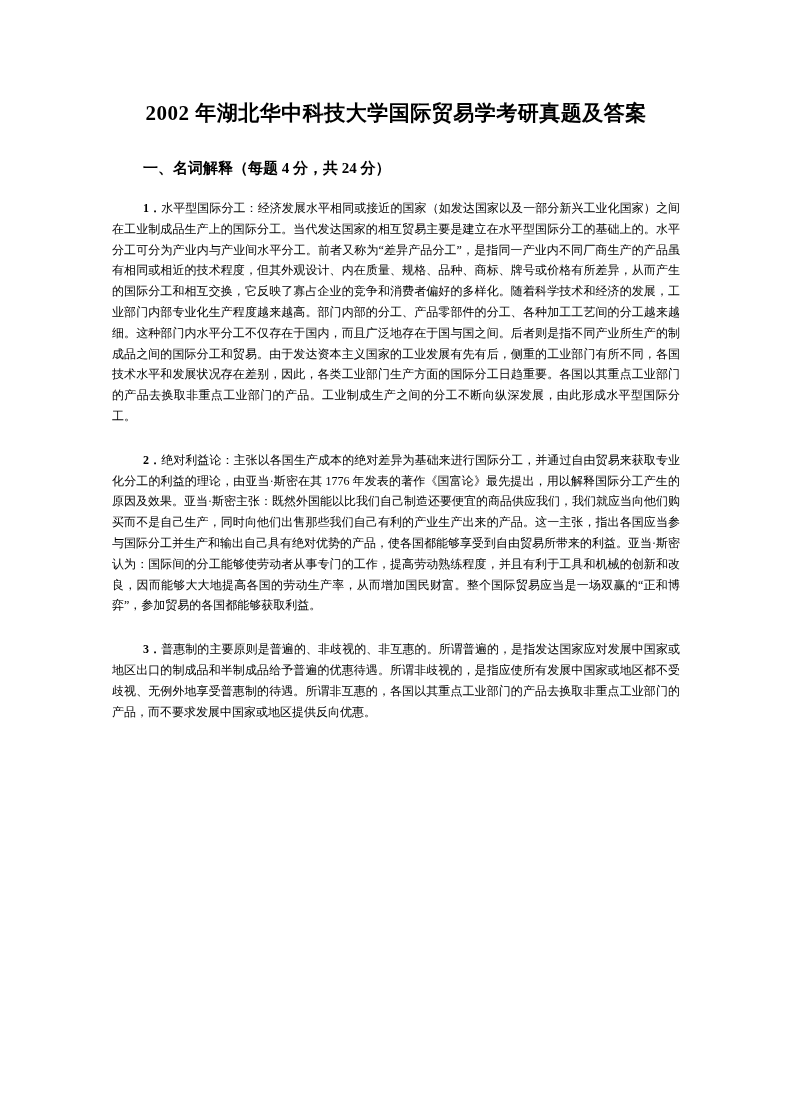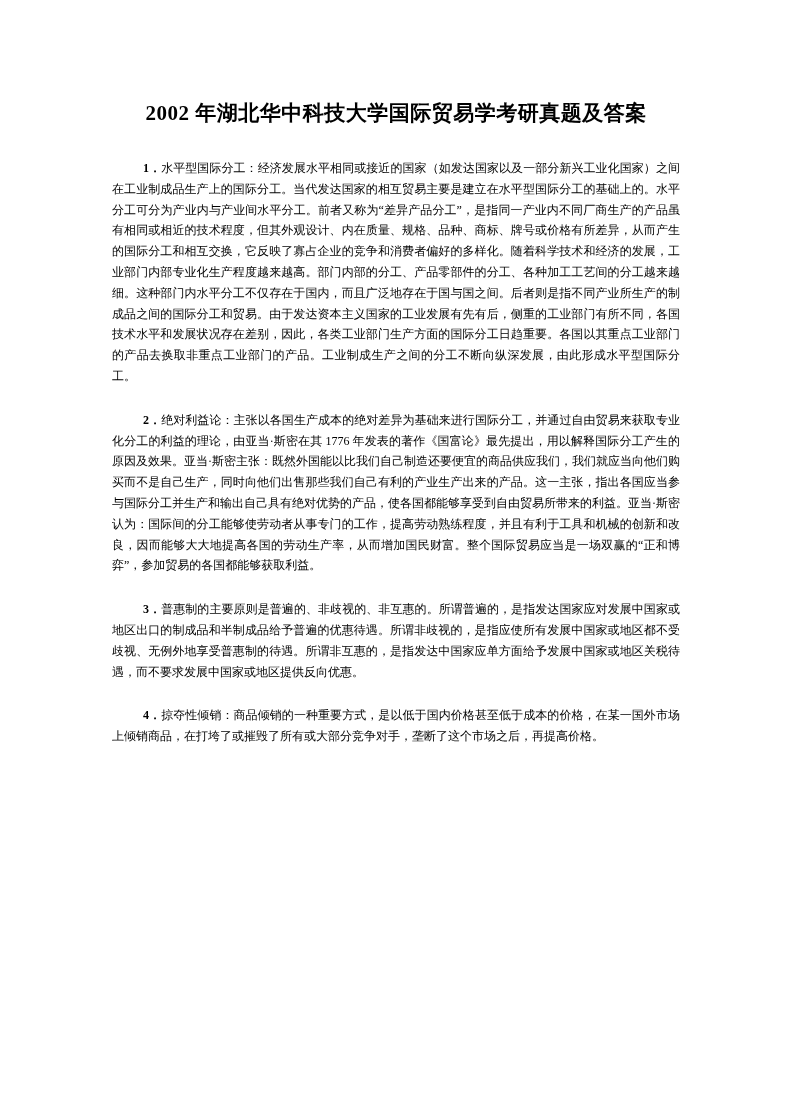--- a/index.html
+++ b/index.html
@@ -49,23 +49,23 @@
     font-weight: bold;
   }
 </style>
 </head>
 <body>
 
 <div class="page">
 
   <h1 class="doc-title">2002 年湖北华中科技大学国际贸易学考研真题及答案</h1>
 
+  <h2 class="section-heading">一、名词解释（每题 4 分，共 24 分）</h2>
 
   <p class="body-para"><b class="para-num">1．</b><span>水平型国际分工：经济发展水平相同或接近的国家（如发达国家以及一部分新兴工业化国家）之间在工业制成品生产上的国际分工。当代发达国家的相互贸易主要是建立在水平型国际分工的基础上的。水平分工可分为产业内与产业间水平分工。前者又称为“差异产品分工”，是指同一产业内不同厂商生产的产品虽有相同或相近的技术程度，但其外观设计、内在质量、规格、品种、商标、牌号或价格有所差异，从而产生的国际分工和相互交换，它反映了寡占企业的竞争和消费者偏好的多样化。随着科学技术和经济的发展，工业部门内部专业化生产程度越来越高。部门内部的分工、产品零部件的分工、各种加工工艺间的分工越来越细。这种部门内水平分工不仅存在于国内，而且广泛地存在于国与国之间。后者则是指不同产业所生产的制成品之间的国际分工和贸易。由于发达资本主义国家的工业发展有先有后，侧重的工业部门有所不同，各国技术水平和发展状况存在差别，因此，各类工业部门生产方面的国际分工日趋重要。各国以其重点工业部门的产品去换取非重点工业部门的产品。工业制成生产之间的分工不断向纵深发展，由此形成水平型国际分工。</span></p>
 
   <p class="body-para"><b class="para-num">2．</b><span>绝对利益论：主张以各国生产成本的绝对差异为基础来进行国际分工，并通过自由贸易来获取专业化分工的利益的理论，由亚当·斯密在其 1776 年发表的著作《国富论》最先提出，用以解释国际分工产生的原因及效果。亚当·斯密主张：既然外国能以比我们自己制造还要便宜的商品供应我们，我们就应当向他们购买而不是自己生产，同时向他们出售那些我们自己有利的产业生产出来的产品。这一主张，指出各国应当参与国际分工并生产和输出自己具有绝对优势的产品，使各国都能够享受到自由贸易所带来的利益。亚当·斯密认为：国际间的分工能够使劳动者从事专门的工作，提高劳动熟练程度，并且有利于工具和机械的创新和改良，因而能够大大地提高各国的劳动生产率，从而增加国民财富。整个国际贸易应当是一场双赢的“正和博弈”，参加贸易的各国都能够获取利益。</span></p>
 
-  <p class="body-para"><b class="para-num">3．</b><span>普惠制的主要原则是普遍的、非歧视的、非互惠的。所谓普遍的，是指发达国家应对发展中国家或地区出口的制成品和半制成品给予普遍的优惠待遇。所谓非歧视的，是指应使所有发展中国家或地区都不受歧视、无例外地享受普惠制的待遇。所谓非互惠的，是指发达中国家应单方面给予发展中国家或地区关税待遇，而不要求发展中国家或地区提供反向优惠。</span></p>
+  <p class="body-para"><b class="para-num">3．</b><span>普惠制的主要原则是普遍的、非歧视的、非互惠的。所谓普遍的，是指发达国家应对发展中国家或地区出口的制成品和半制成品给予普遍的优惠待遇。所谓非歧视的，是指应使所有发展中国家或地区都不受歧视、无例外地享受普惠制的待遇。所谓非互惠的，各国以其重点工业部门的产品去换取非重点工业部门的产品，而不要求发展中国家或地区提供反向优惠。</span></p>
 
-  <p class="body-para"><b class="para-num">4．</b><span>掠夺性倾销：商品倾销的一种重要方式，是以低于国内价格甚至低于成本的价格，在某一国外市场上倾销商品，在打垮了或摧毁了所有或大部分竞争对手，垄断了这个市场之后，再提高价格。</span></p>
 
 
 </div>
 
 </body></html>

